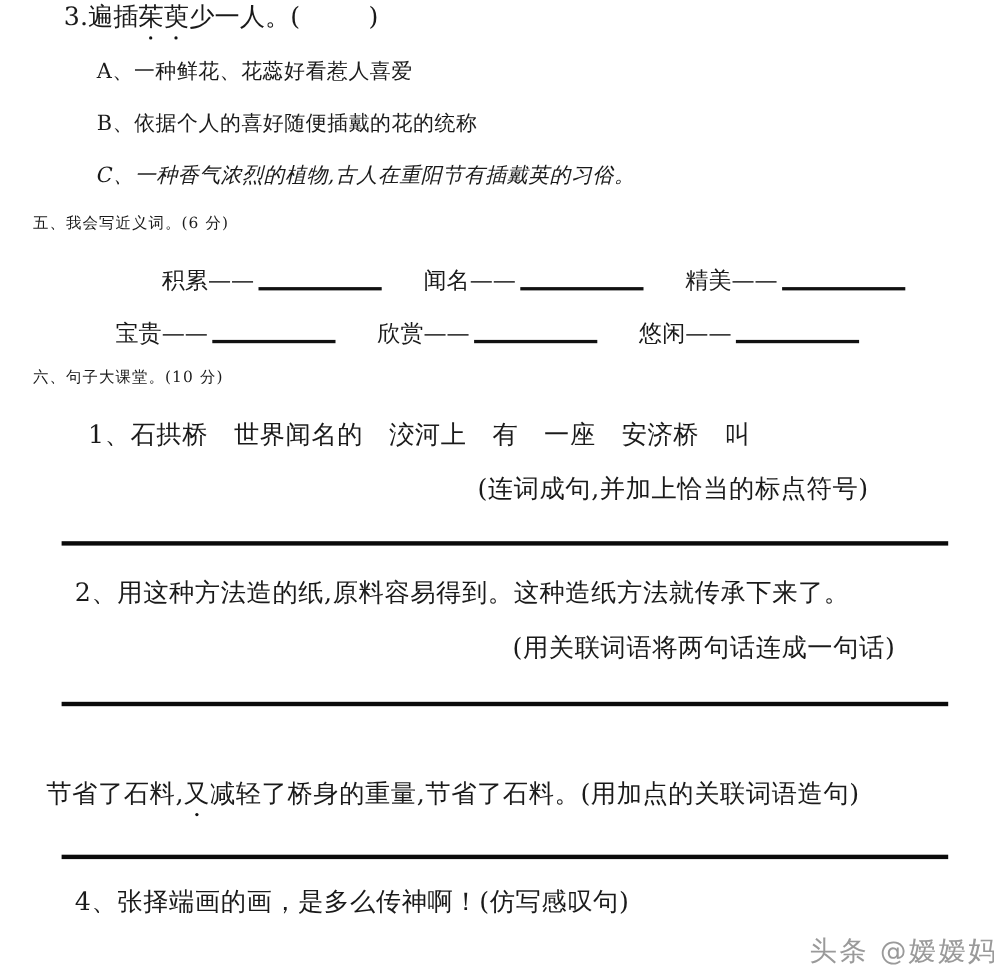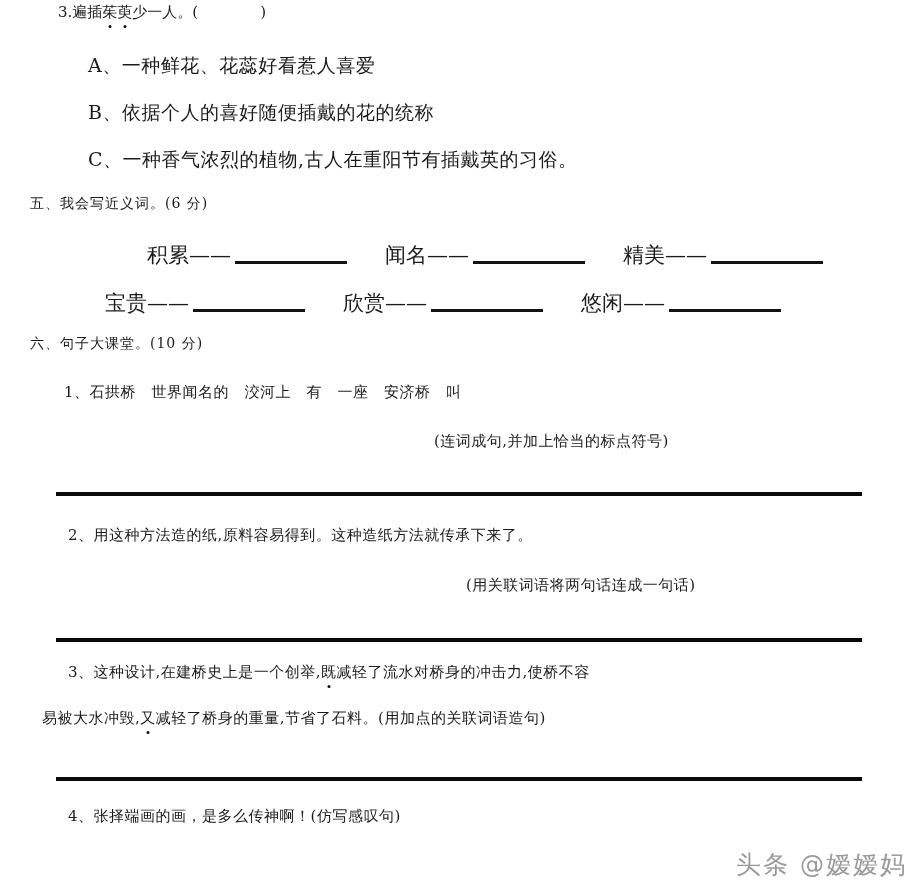--- a/index.html
+++ b/index.html
@@ -20,21 +20,21 @@
     position: relative;
     width: 904px;
     height: 886px;
     box-sizing: border-box;
   }
 
   
   .line {
     position: absolute;
     white-space: nowrap;
-    font-size: 15px;
+    font-size: 23px;
     line-height: 1;
     letter-spacing: 0.5px;
   }
 
   .opt {
     font-size: 19px;
   }
 
   .sec-head {
     font-size: 14px;
@@ -119,21 +119,21 @@
   </div>
 
   <div class="line opt" style="left:88px; top:56px;">
     <span>A、</span><span>一种鲜花、花蕊好看惹人喜爱</span>
   </div>
 
   <div class="line opt" style="left:88px; top:103px;">
     <span>B、</span><span>依据个人的喜好随便插戴的花的统称</span>
   </div>
 
-  <div class="line opt" style="left:88px; top:150px;">
+  <div class="line opt" style="left:88px; top:150px;font-style:italic;">
     <span>C、</span><span>一种香气浓烈的植物,古人在重阳节有插戴英的习俗。</span>
   </div>
 
   <div class="line sec-head" style="left:30px; top:196px;">五、我会写近义词。(6 分)</div>
 
   <div class="syn-row" style="left:105px; top:245px;margin-left:42px;">
     <span class="syn-cell">
       <span class="syn-word">积累——</span>
       <span class="syn-blank"></span>
     </span>
@@ -161,37 +161,34 @@
     </span>
     <span style="display:inline-block;width:38px;"></span>
     <span class="syn-cell">
       <span class="syn-word">悠闲——</span>
       <span class="syn-blank"></span>
     </span>
   </div>
 
   <div class="line sec-head" style="left:30px; top:336px;">六、句子大课堂。(10 分)</div>
 
-  <div class="line" style="left:64px; top:385px;">
+  <div class="line" style="left:80px; top:385px;">
     <span>1、</span><span>石拱桥　世界闻名的　洨河上　有　一座　安济桥　叫</span>
   </div>
   <div class="line" style="left:434px; top:434px;">(连词成句,并加上恰当的标点符号)</div>
   <div class="rule" style="top:492px;"></div>
 
   <div class="line" style="left:68px; top:528px;">
     <span>2、</span><span>用这种方法造的纸,原料容易得到。这种造纸方法就传承下来了。</span>
   </div>
   <div class="line" style="left:466px; top:578px;">(用关联词语将两句话连成一句话)</div>
   <div class="rule" style="top:638px;"></div>
 
-  <div class="line" style="left:68px; top:665px;">
-    <span>3、</span><span>这种设计,在建桥史上是一个创举,</span><span class="dotted">既</span><span>减轻了流水对桥身的冲击力,使桥不容</span>
-  </div>
   <div class="line" style="left:42px; top:711px;">
-    <span>易被大水冲毁,</span><span class="dotted">又</span><span>减轻了桥身的重量,节省了石料。</span><span>(用加点的关联词语造句)</span>
+    <span>节省了石料,</span><span class="dotted">又</span><span>减轻了桥身的重量,节省了石料。</span><span>(用加点的关联词语造句)</span>
   </div>
   <div class="rule" style="top:777px;"></div>
 
   <div class="line" style="left:68px; top:809px;">
     <span>4、</span><span>张择端画的画，是多么传神啊！</span><span>(仿写感叹句)</span>
   </div>
 
   <div class="watermark" style="left:736px; top:848px;">
     <span>头条</span>
     <span class="at">@</span><span>嫒嫒妈</span>

